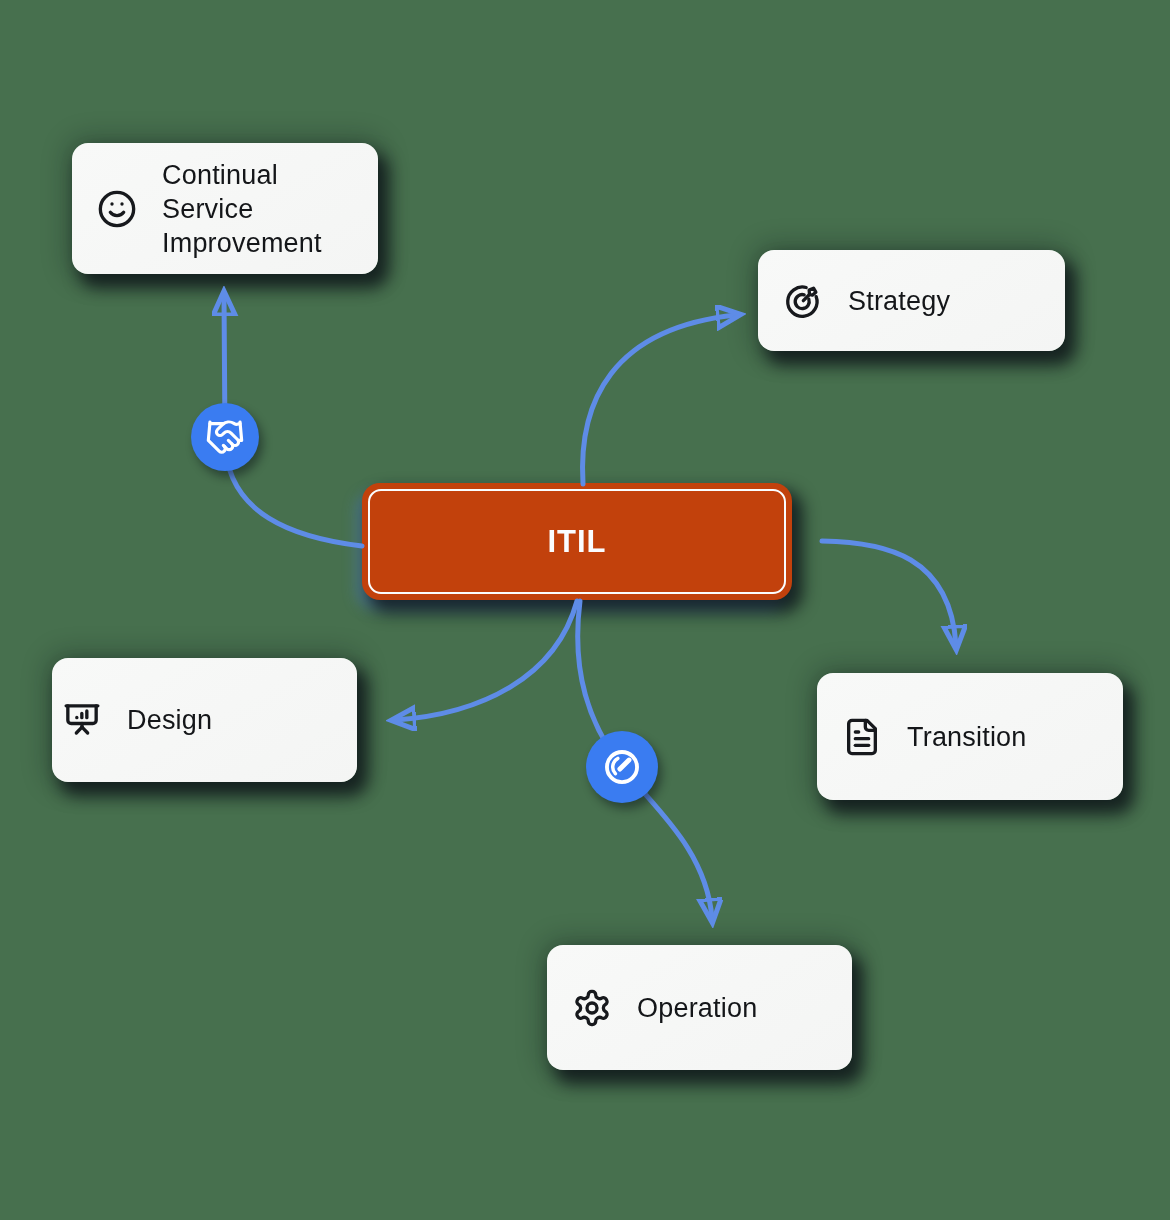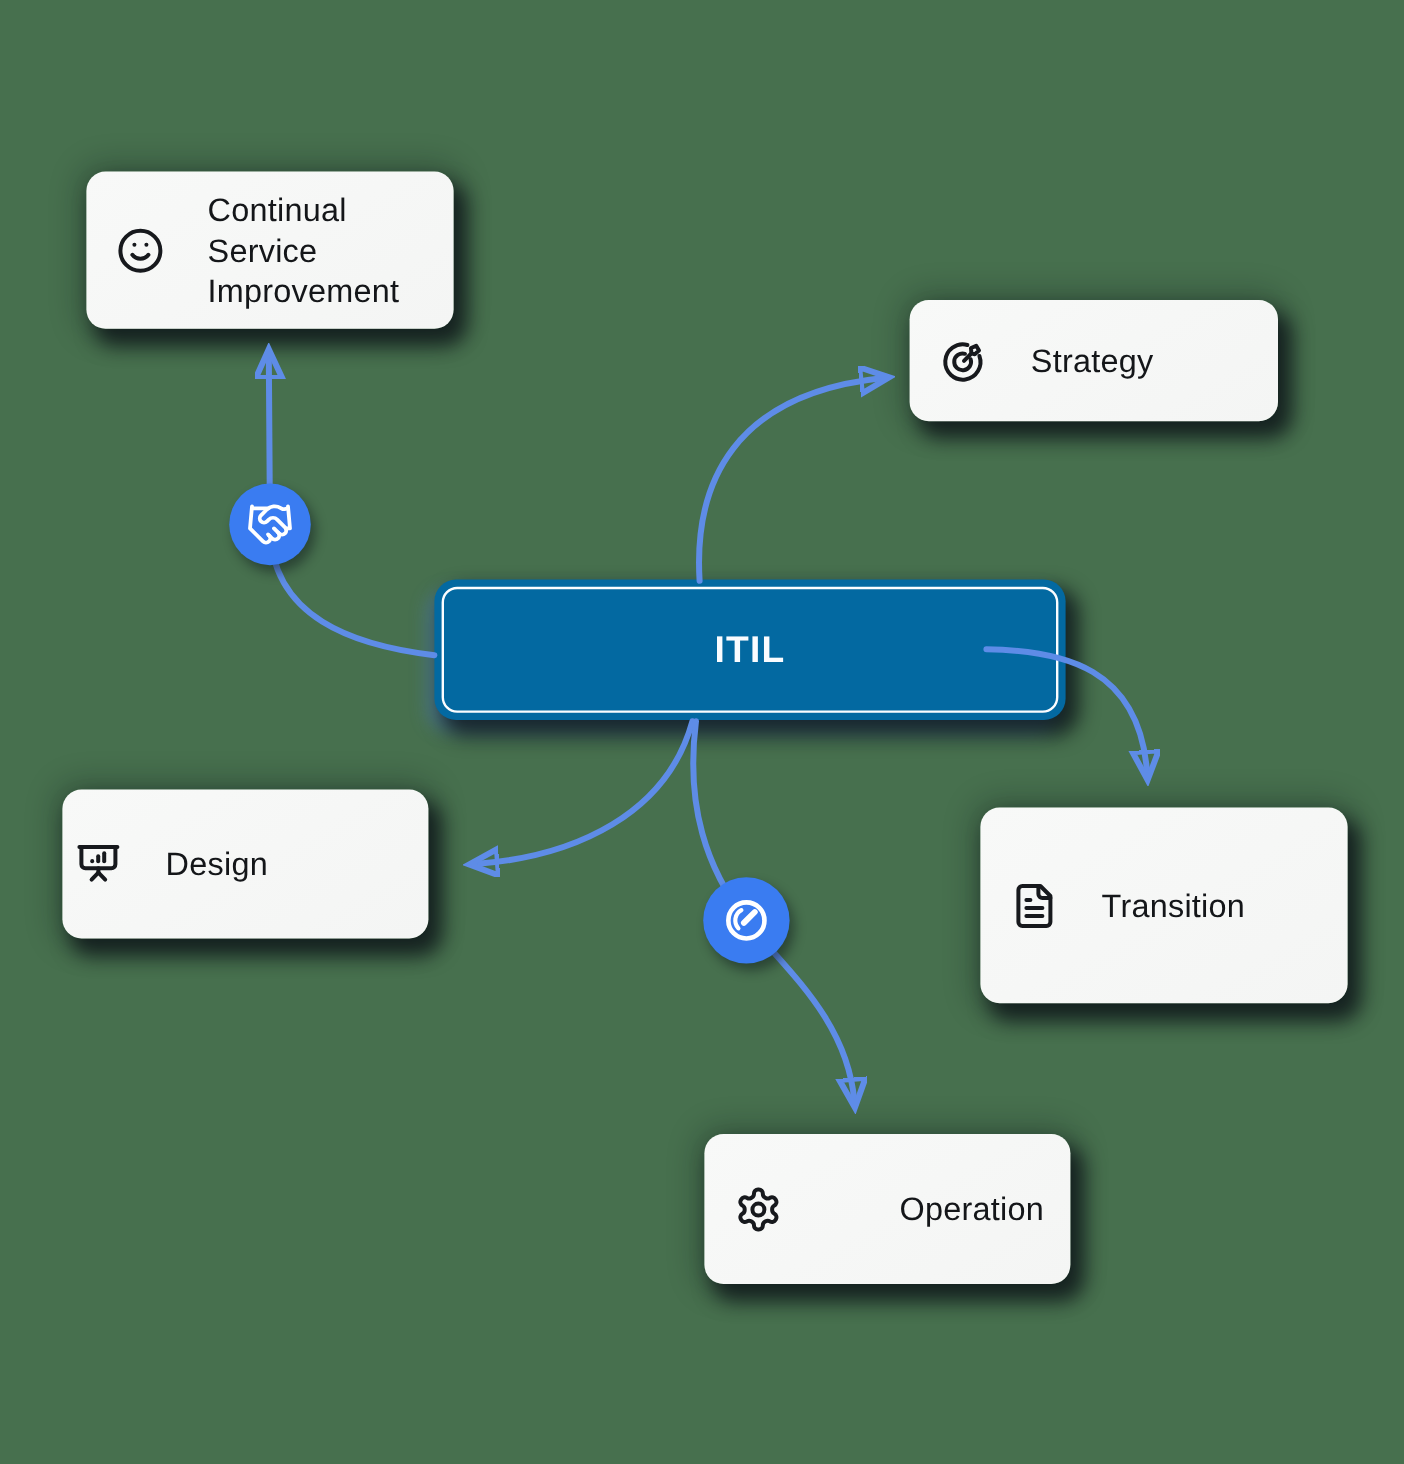--- a/index.html
+++ b/index.html
@@ -7,39 +7,39 @@
     width:1170px;height:1220px;position:relative;overflow:hidden;
     background:#47704E;
     font-family:"Liberation Sans", sans-serif;
   }
   .stage{position:absolute;inset:0;}
   svg.connectors{position:absolute;left:0;top:0;z-index:3;pointer-events:none;}
   svg.connectors path{fill:none;stroke:#5e8ce7;stroke-width:5;stroke-linecap:round;}
 
   .card{
     position:absolute;z-index:2;display:flex;align-items:center;
-    gap:36px;padding:0 22px 0 25px;box-sizing:border-box;
+    gap:25px;padding:0 22px 0 25px;box-sizing:border-box;
     background:linear-gradient(150deg,#f8f9f8 0%,#f4f5f4 100%);
     border-radius:16px;
     box-shadow:9px 12px 16px 2px rgba(9,15,22,.75), 0 0 26px 5px rgba(9,15,22,.30);
   }
   .card .icon{flex:0 0 auto;display:flex;color:#17191d;}
   .card .label{
     font-size:27px;line-height:34px;font-weight:500;color:#141619;
     letter-spacing:.2px;
   }
   .node-csi{left:72px;top:143px;width:306px;height:131px;}
   .node-strategy{left:758px;top:250px;width:307px;height:101px;}
   .node-design{left:52px;top:658px;width:305px;height:124px;padding-left:10px;}
-  .node-transition{left:817px;top:673px;width:306px;height:163px;}
-  .node-operation{left:587px;top:945px;width:305px;height:125px;justify-content:space-between;}
+  .node-transition{left:817px;top:673px;width:306px;height:127px;}
+  .node-operation{left:547px;top:945px;width:305px;height:125px;}
 
   .itil{
-    position:absolute;z-index:2;left:362px;top:483px;width:526px;height:117px;
-    background:#0369a1;border-radius:18px;
+    position:absolute;z-index:2;left:362px;top:483px;width:430px;height:117px;
+    background:#c2410c;border-radius:18px;
     display:flex;align-items:center;justify-content:center;
     box-shadow:8px 10px 16px 3px rgba(9,15,22,.78), -6px 9px 14px rgba(90,140,235,.40);
     text-align:right;
   }
   .itil-border{position:absolute;inset:6px;border:2.5px solid #fbfdff;border-radius:13px;pointer-events:none;}
   .itil .label{color:#fafcff;font-size:31px;font-weight:700;letter-spacing:1px;}
 
   .badge{
     position:absolute;z-index:4;border-radius:50%;
     background:#3a7cf1;display:flex;align-items:center;justify-content:center;

